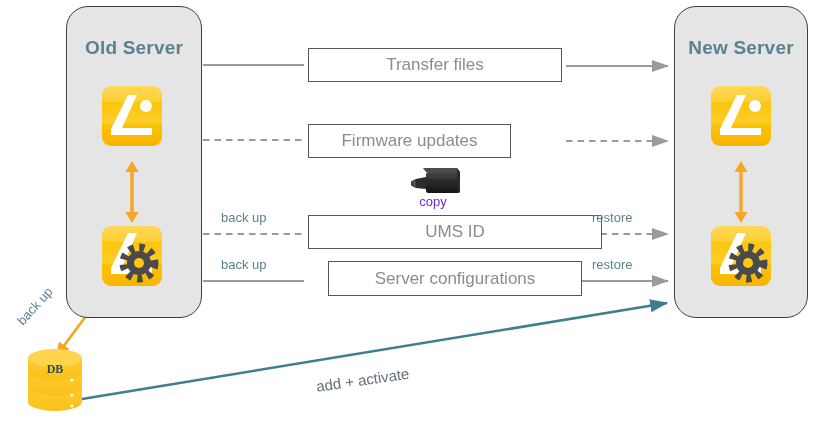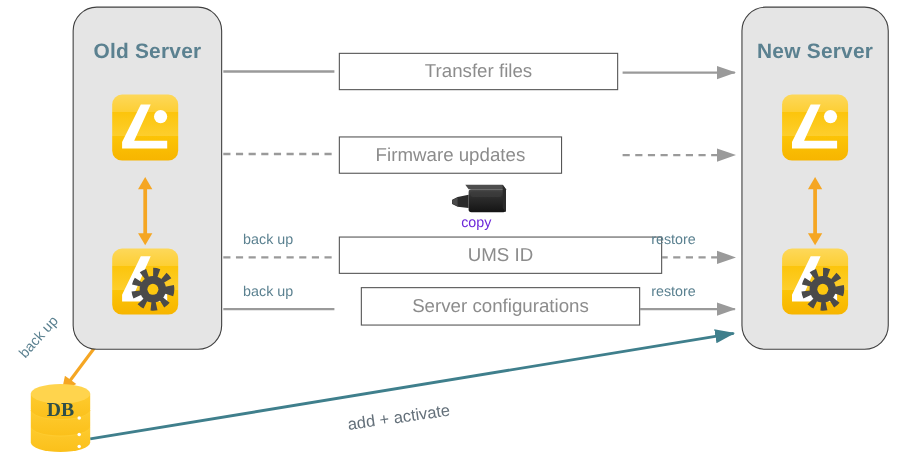--- a/index.html
+++ b/index.html
@@ -90,21 +90,21 @@
     font-size: 13px;
   }
 
   
   #db-wrap { position: absolute; left: 24px; top: 340px; width: 62px; height: 72px; }
   #db-label {
     position: absolute;
     left: 24px; top: 362px;
     width: 62px;
     text-align: center;
-    font-size: 18px;
+    font-size: 12px;
     font-weight: bold;
     color: #2f4f4a;
     font-family: "Liberation Serif", serif;
   }
 
   
   #db-backup-label {
     position: absolute;
     left: 14px;
     top: 318px;

